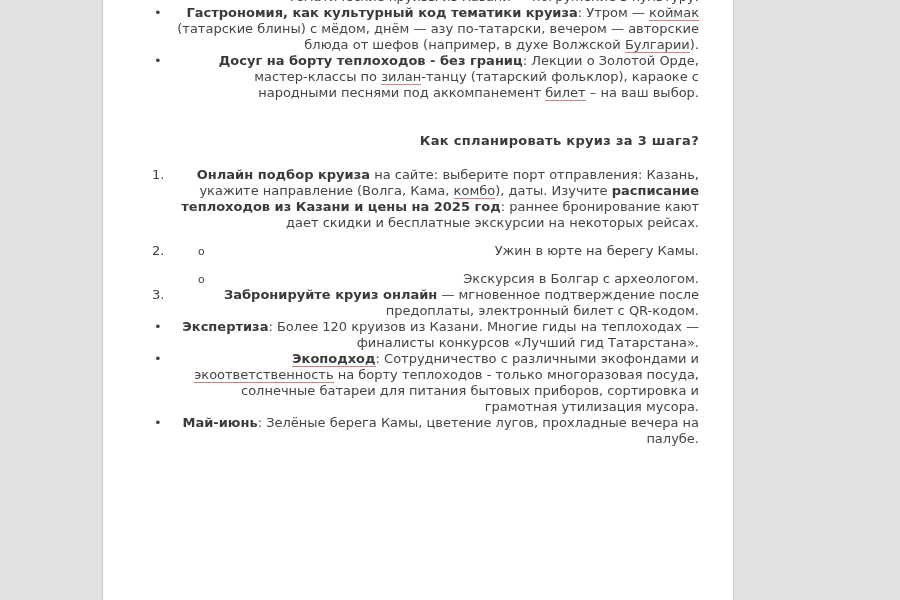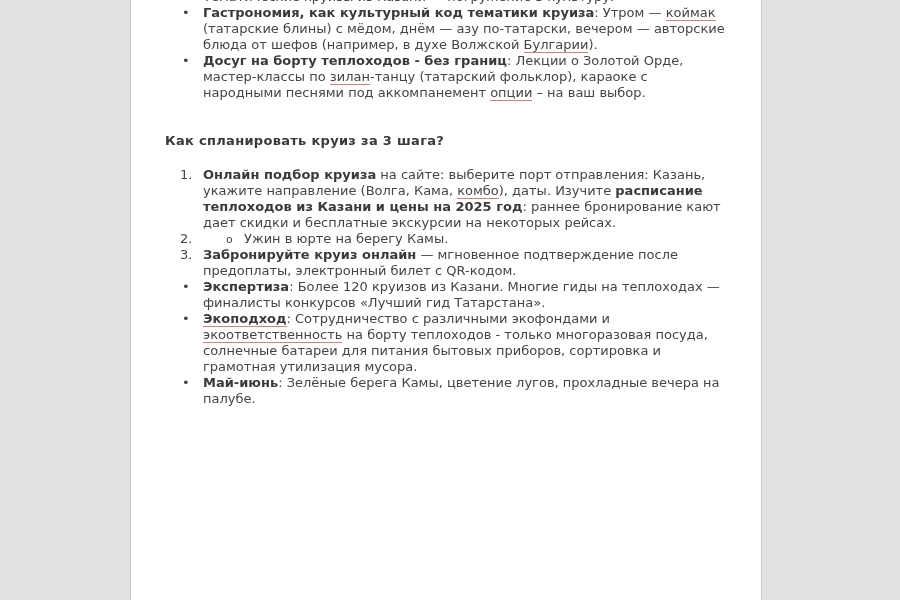--- a/index.html
+++ b/index.html
@@ -11,28 +11,29 @@
     background: #e2e2e2;
     font-family: "DejaVu Sans", "Liberation Sans", sans-serif;
   }
   .canvas {
     position: relative;
     width: 900px;
     height: 600px;
   }
   .paper {
     position: absolute;
-    left: 130px;
+    left: 102px;
     top: 0;
     width: 630px;
     height: 600px;
     background: #ffffff;
     border-left: 1px solid #c9c9c9;
     border-right: 1px solid #c9c9c9;
     overflow: hidden;
+    text-align: right;
   }
   .content {
     padding: 0 34px;
     font-size: 13px;
     line-height: 16px;
     color: #454545;
   }
   
   .clip-top {
     height: 5px;
@@ -64,21 +65,21 @@
     position: absolute;
     left: -23px;
     top: 0;
     color: #454545;
   }
   ul.sub {
     list-style: none;
     margin: 0;
     padding: 0 0 0 41px;
   }
-  ul.sub > li { position: relative; }
+  ul.sub > li { position: relative; margin-top: 12px; }
   ul.sub > li::before {
     content: "o";
     position: absolute;
     left: -18px;
     top: 0.5px;
     font-size: 11px;
     color: #454545;
   }
   h2.section-heading {
     font-size: 13px;
@@ -95,29 +96,30 @@
 <body>
 
 <div class="canvas">
   <div class="paper">
     <div class="content">
       <div class="clip-top">
         <div class="clipped-line">Тематические круизы из Казани — погружение в культуру:</div>
       </div>
       <ul class="doc" id="intro-list">
           <li><strong>Гастрономия, как культурный код тематики круиза</strong><span>: Утром — </span><span class="u">коймак</span><span> (татарские блины) с мёдом, днём — азу по-татарски, вечером — авторские блюда от шефов (например, в духе Волжской </span><span class="u">Булгарии</span><span>).</span></li>
-          <li><strong>Досуг на борту теплоходов - без границ</strong><span>: Лекции о Золотой Орде, мастер-классы по </span><span class="u">зилан</span><span>-танцу (татарский фольклор), караоке с народными песнями под аккомпанемент </span><span class="u">опции</span><span> – на ваш выбор.</span></li>
+          <li><strong>Досуг на борту теплоходов - без границ</strong><span>: Лекции о Золотой Орде, мастер-классы по </span><span class="u">зилан</span><span>-танцу (татарский фольклор), караоке с народными песнями под аккомпанемент </span><span class="u">билет</span><span> – на ваш выбор.</span></li>
         </ul>
       <div id="sections-root">
           <section>
             <h2 class="section-heading">Как спланировать круиз за 3 шага?</h2>
             <ol class="doc">
               <li><strong>Онлайн подбор круиза</strong><span> на сайте: выберите порт отправления: Казань, укажите направление (Волга, Кама, </span><span class="u">комбо</span><span>), даты. Изучите </span><strong>расписание теплоходов из Казани и цены на 2025 год</strong><span>: раннее бронирование кают дает скидки и бесплатные экскурсии на некоторых рейсах.</span></li>
               <li><ul class="sub">
                   <li><span>Ужин в юрте на берегу Камы.</span></li>
+                  <li><span>Экскурсия в Болгар с археологом.</span></li>
                 </ul></li>
               <li><strong>Забронируйте круиз онлайн</strong><span> — мгновенное подтверждение после предоплаты, электронный билет с QR-кодом.</span></li>
             </ol>
           </section>
           <section>
             <ul class="doc">
               <li><strong>Экспертиза</strong><span>: Более 120 круизов из Казани. Многие гиды на теплоходах — финалисты конкурсов «Лучший гид Татарстана».</span></li>
               <li><strong class="u">Экоподход</strong><span>: Сотрудничество с различными экофондами и </span><span class="u">экоответственность</span><span> на борту теплоходов - только многоразовая посуда, солнечные батареи для питания бытовых приборов, сортировка и грамотная утилизация мусора.</span></li>
             </ul>
           </section>

